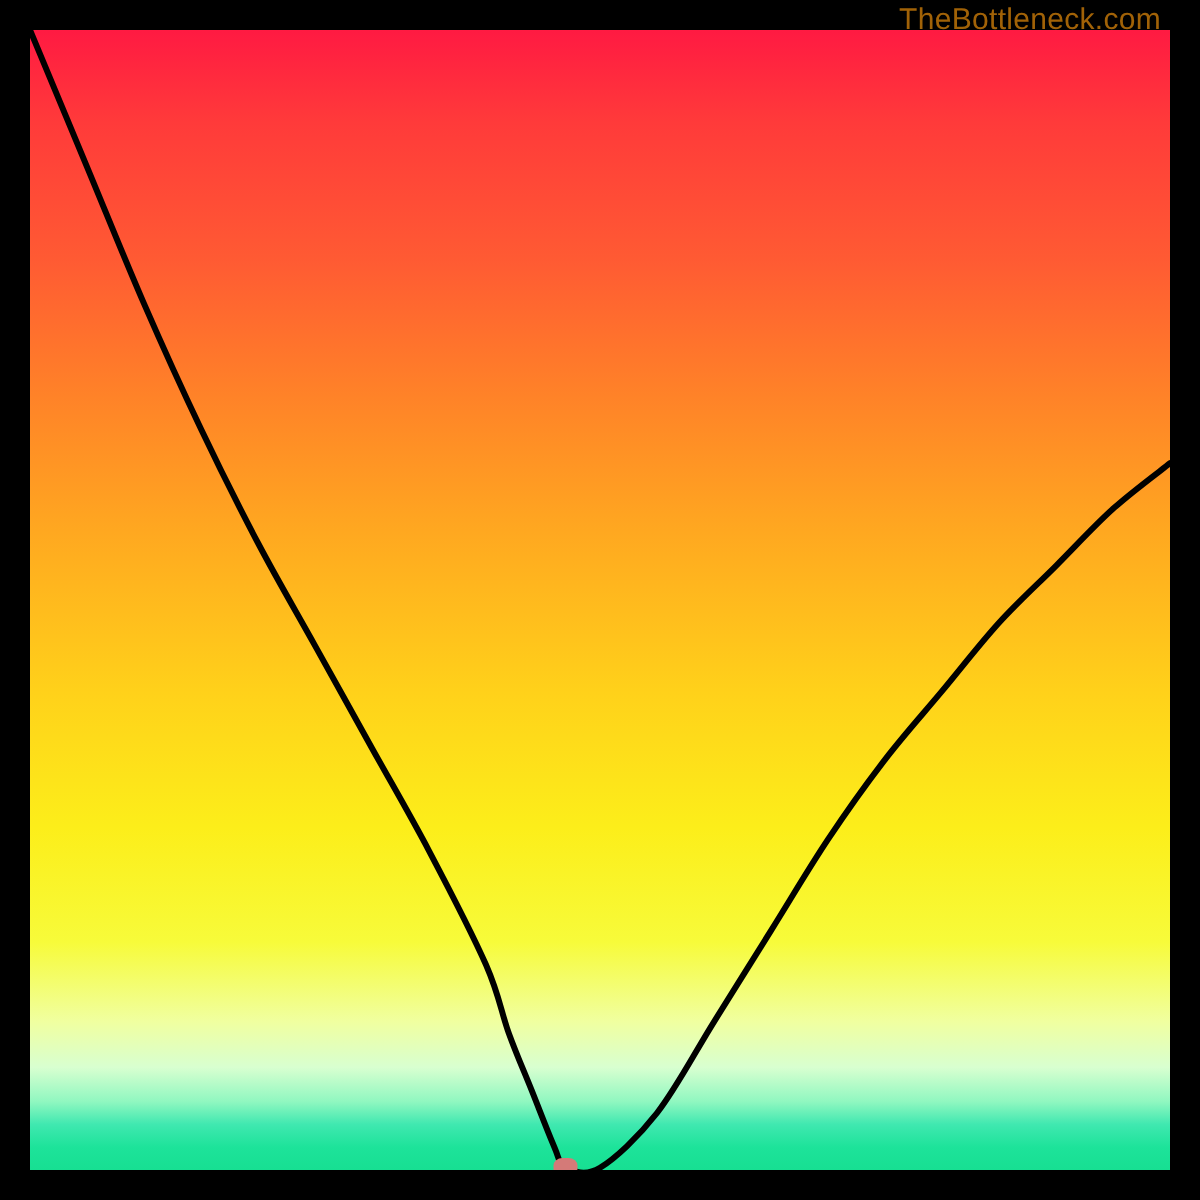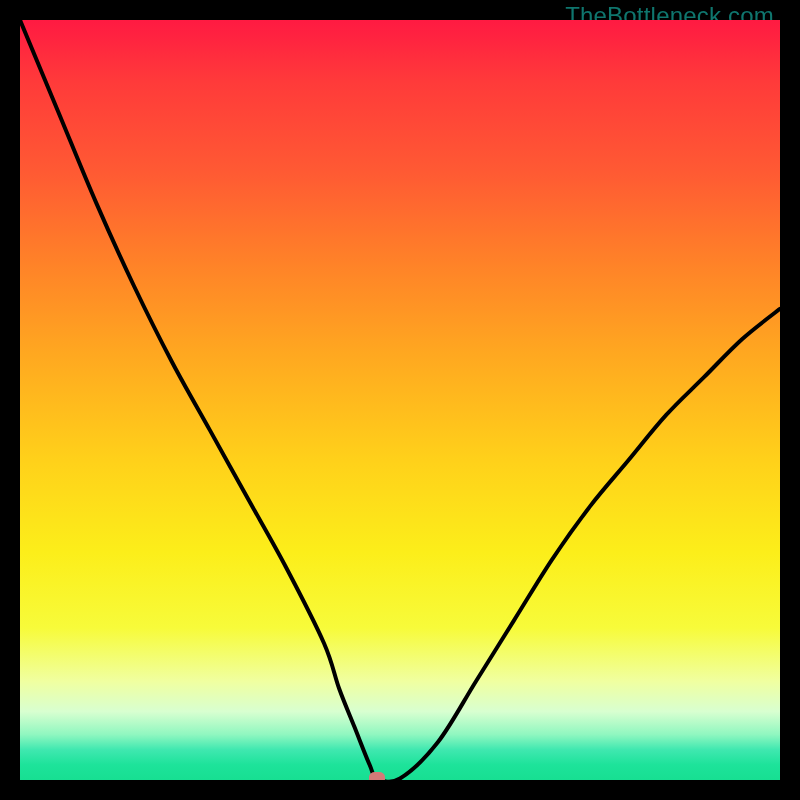--- a/index.html
+++ b/index.html
@@ -40,22 +40,22 @@
       #40e8b0 96%,
       #1de39a 98%,
       #17df92 100%
     );
   }
   .watermark {
     position: absolute;
     top: 2px;
     right: 26px;
     font-family: Arial, Helvetica, sans-serif;
-    font-size: 24px;
-    color: #0f766e;
+    font-size: 20px;
+    color: #a16207;
     letter-spacing: 0.2px;
   }
   svg.curve {
     position: absolute;
     left: 0;
     top: 0;
     width: 760px;
     height: 760px;
     display: block;
   }

